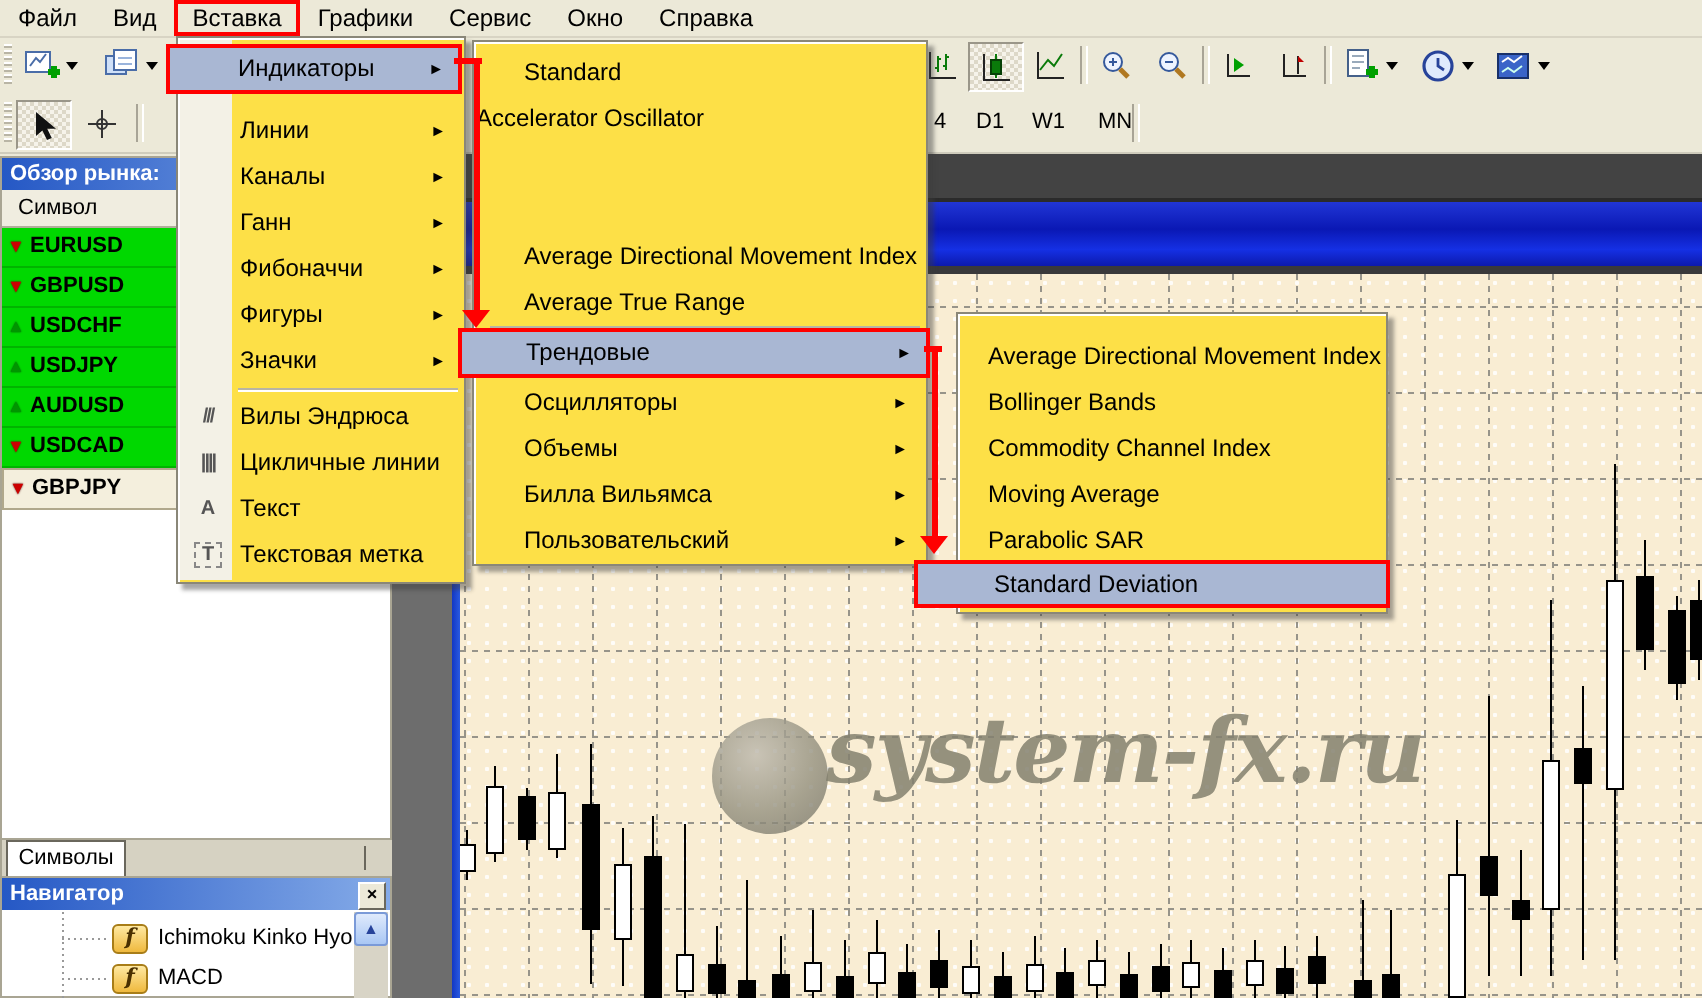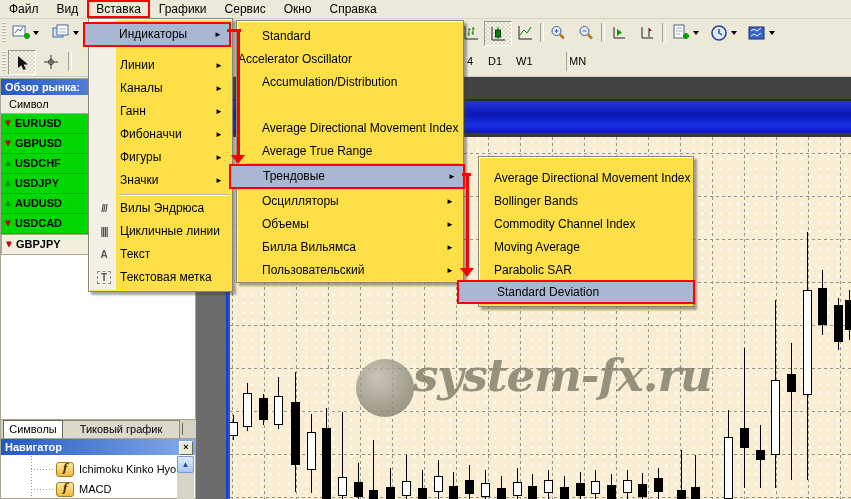--- a/index.html
+++ b/index.html
@@ -359,21 +359,21 @@
     <svg class="ic" width="16" height="16" viewBox="0 0 16 16">
       <path d="M8 1v14M1 8h14" stroke="#333"></path>
         <circle cx="8" cy="8" r="2.5" fill="none" stroke="#333"></circle>
     </svg>
   </div>
   <div class="tsep" style="left:68px"></div>
 
   <span class="tf-btn" style="left:462px">4</span>
   <span class="tf-btn" style="left:483px">D1</span>
   <span class="tf-btn" style="left:511px">W1</span>
-  <span class="tf-btn" style="left:564px">MN</span>
+  <span class="tf-btn" style="left:544px">MN</span>
   <div class="tsep" style="left:566px"></div>
 </div>
 
 <div class="abs mw">
   <div class="panel-title">Обзор рынка: </div>
   <div class="mw-header">Символ</div>
   <div class="sym-row" data-dir="down">
     <span class="arrow"></span>
     <span>EURUSD</span>
     </div>
@@ -398,21 +398,20 @@
     <span>USDCAD</span>
     </div>
   <div class="sym-row selected" data-dir="down">
     <span class="arrow"></span>
     <span>GBPJPY</span>
     </div>
 </div>
 
 <div class="abs mw-tabs">
   <div class="tab active" style="left:2px;width:58px">Символы</div>
-  <div class="tab inactive" style="left:61px;width:116px">Тиковый график</div>
   <div class="tab-sep" style="left:181px"></div>
 </div>
 
 <div class="abs nav">
   <div class="panel-title">Навигатор</div>
   <div class="nav-close">×</div>
   <div class="tree-v"></div>
   <div class="tree-h" style="top:30px"></div>
   <div class="tree-h" style="top:50px"></div>
   <div class="nav-row" style="top:20px;padding-left:55px">
@@ -454,21 +453,20 @@
     <span class="micon">A</span>
     <span>Текст</span></div>
   <div class="mi" style="top:247px;padding-left:30px">
     <span class="micon" style="border:1px dashed #888;width:12px;height:11px;line-height:11px;top:5px;left:7px">T</span>
     <span>Текстовая метка</span></div>
 </div>
 
 <div class="menu menu2">
   <div class="mi" style="top:4px;padding-left:24px"><span>Standard</span></div>
   <div class="mi" style="top:27px;"><span>Accelerator Oscillator</span></div>
-  <div class="mi" style="top:50px;padding-left:24px"><span>Accumulation/Distribution</span></div>
   <div class="mi" style="top:96px;padding-left:24px"><span>Average Directional Movement Index</span></div>
   <div class="mi" style="top:119px;padding-left:24px"><span>Average True Range</span></div>
   <div class="msep" style="left:8px;right:3px;top:142px"></div>
   <div class="hl-box" style="left:-8px;right:-2px;top:143px;height:21px;padding-left:32px">
     <span>Трендовые</span>
     <span class="sub">►</span>
   </div>
   <div class="mi" style="top:169px;padding-left:24px"><span>Осцилляторы</span><span class="sub">►</span></div>
   <div class="mi" style="top:192px;padding-left:24px"><span>Объемы</span><span class="sub">►</span></div>
   <div class="mi" style="top:215px;padding-left:24px"><span>Билла Вильямса</span><span class="sub">►</span></div>

